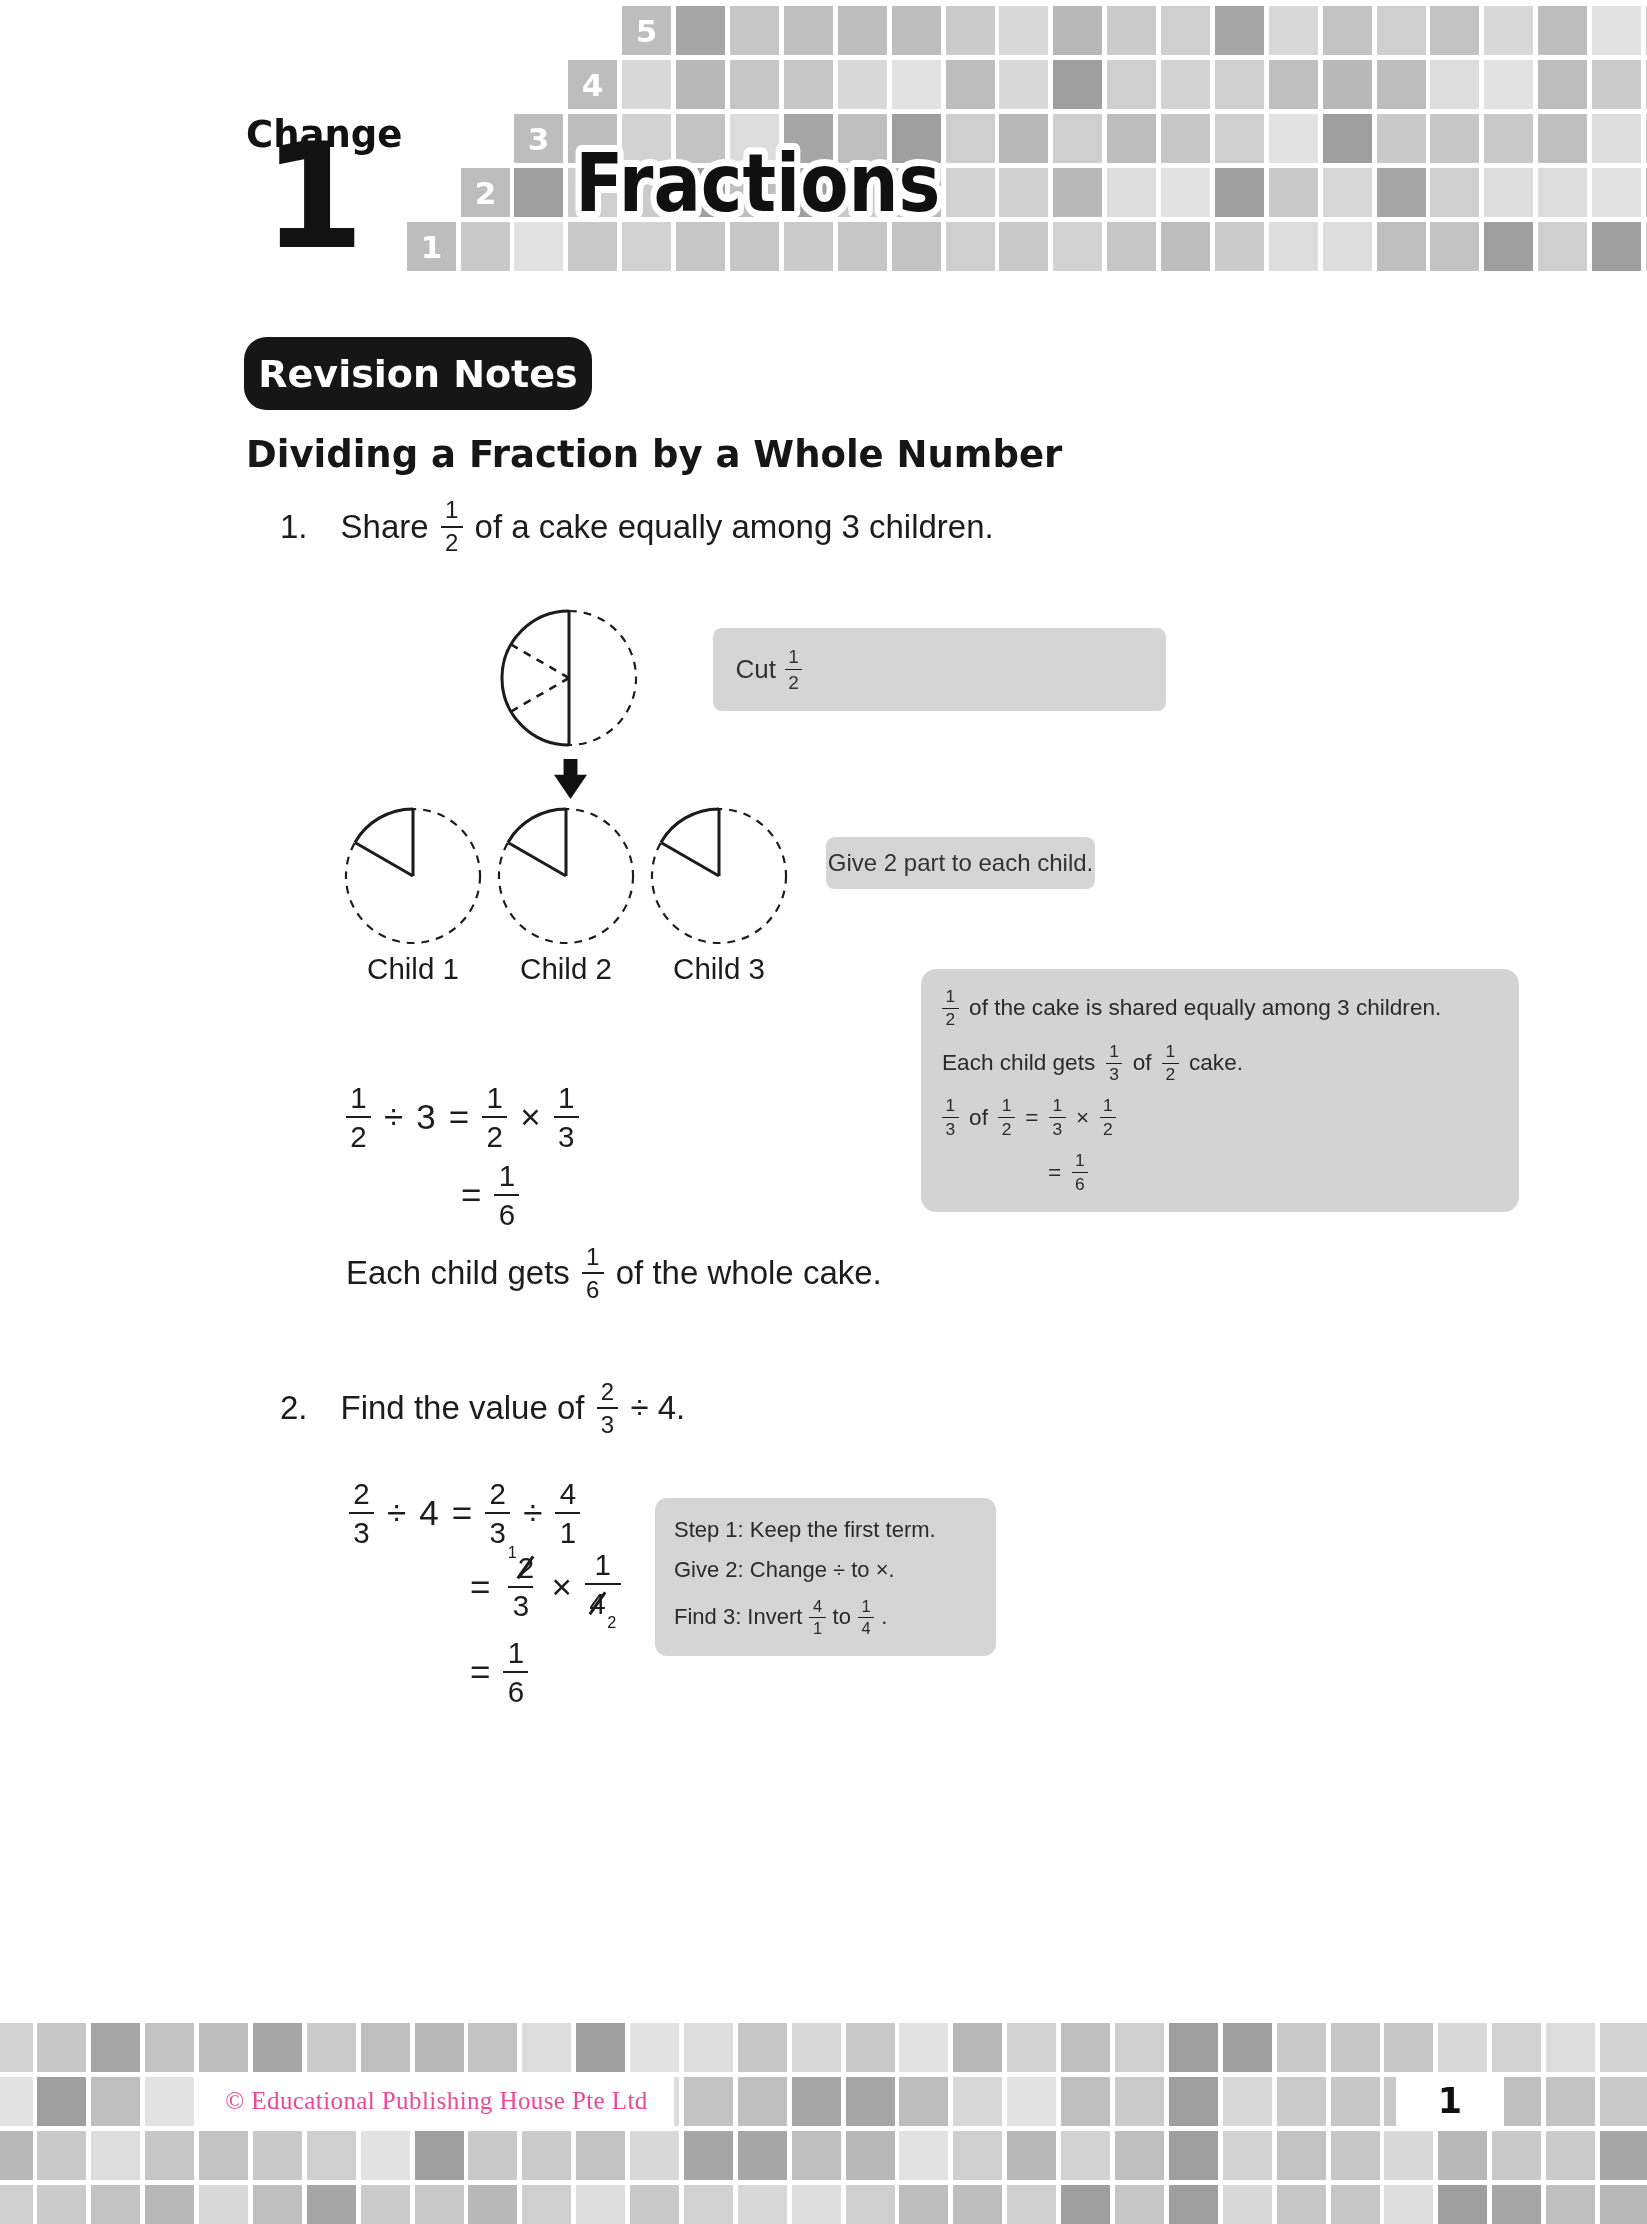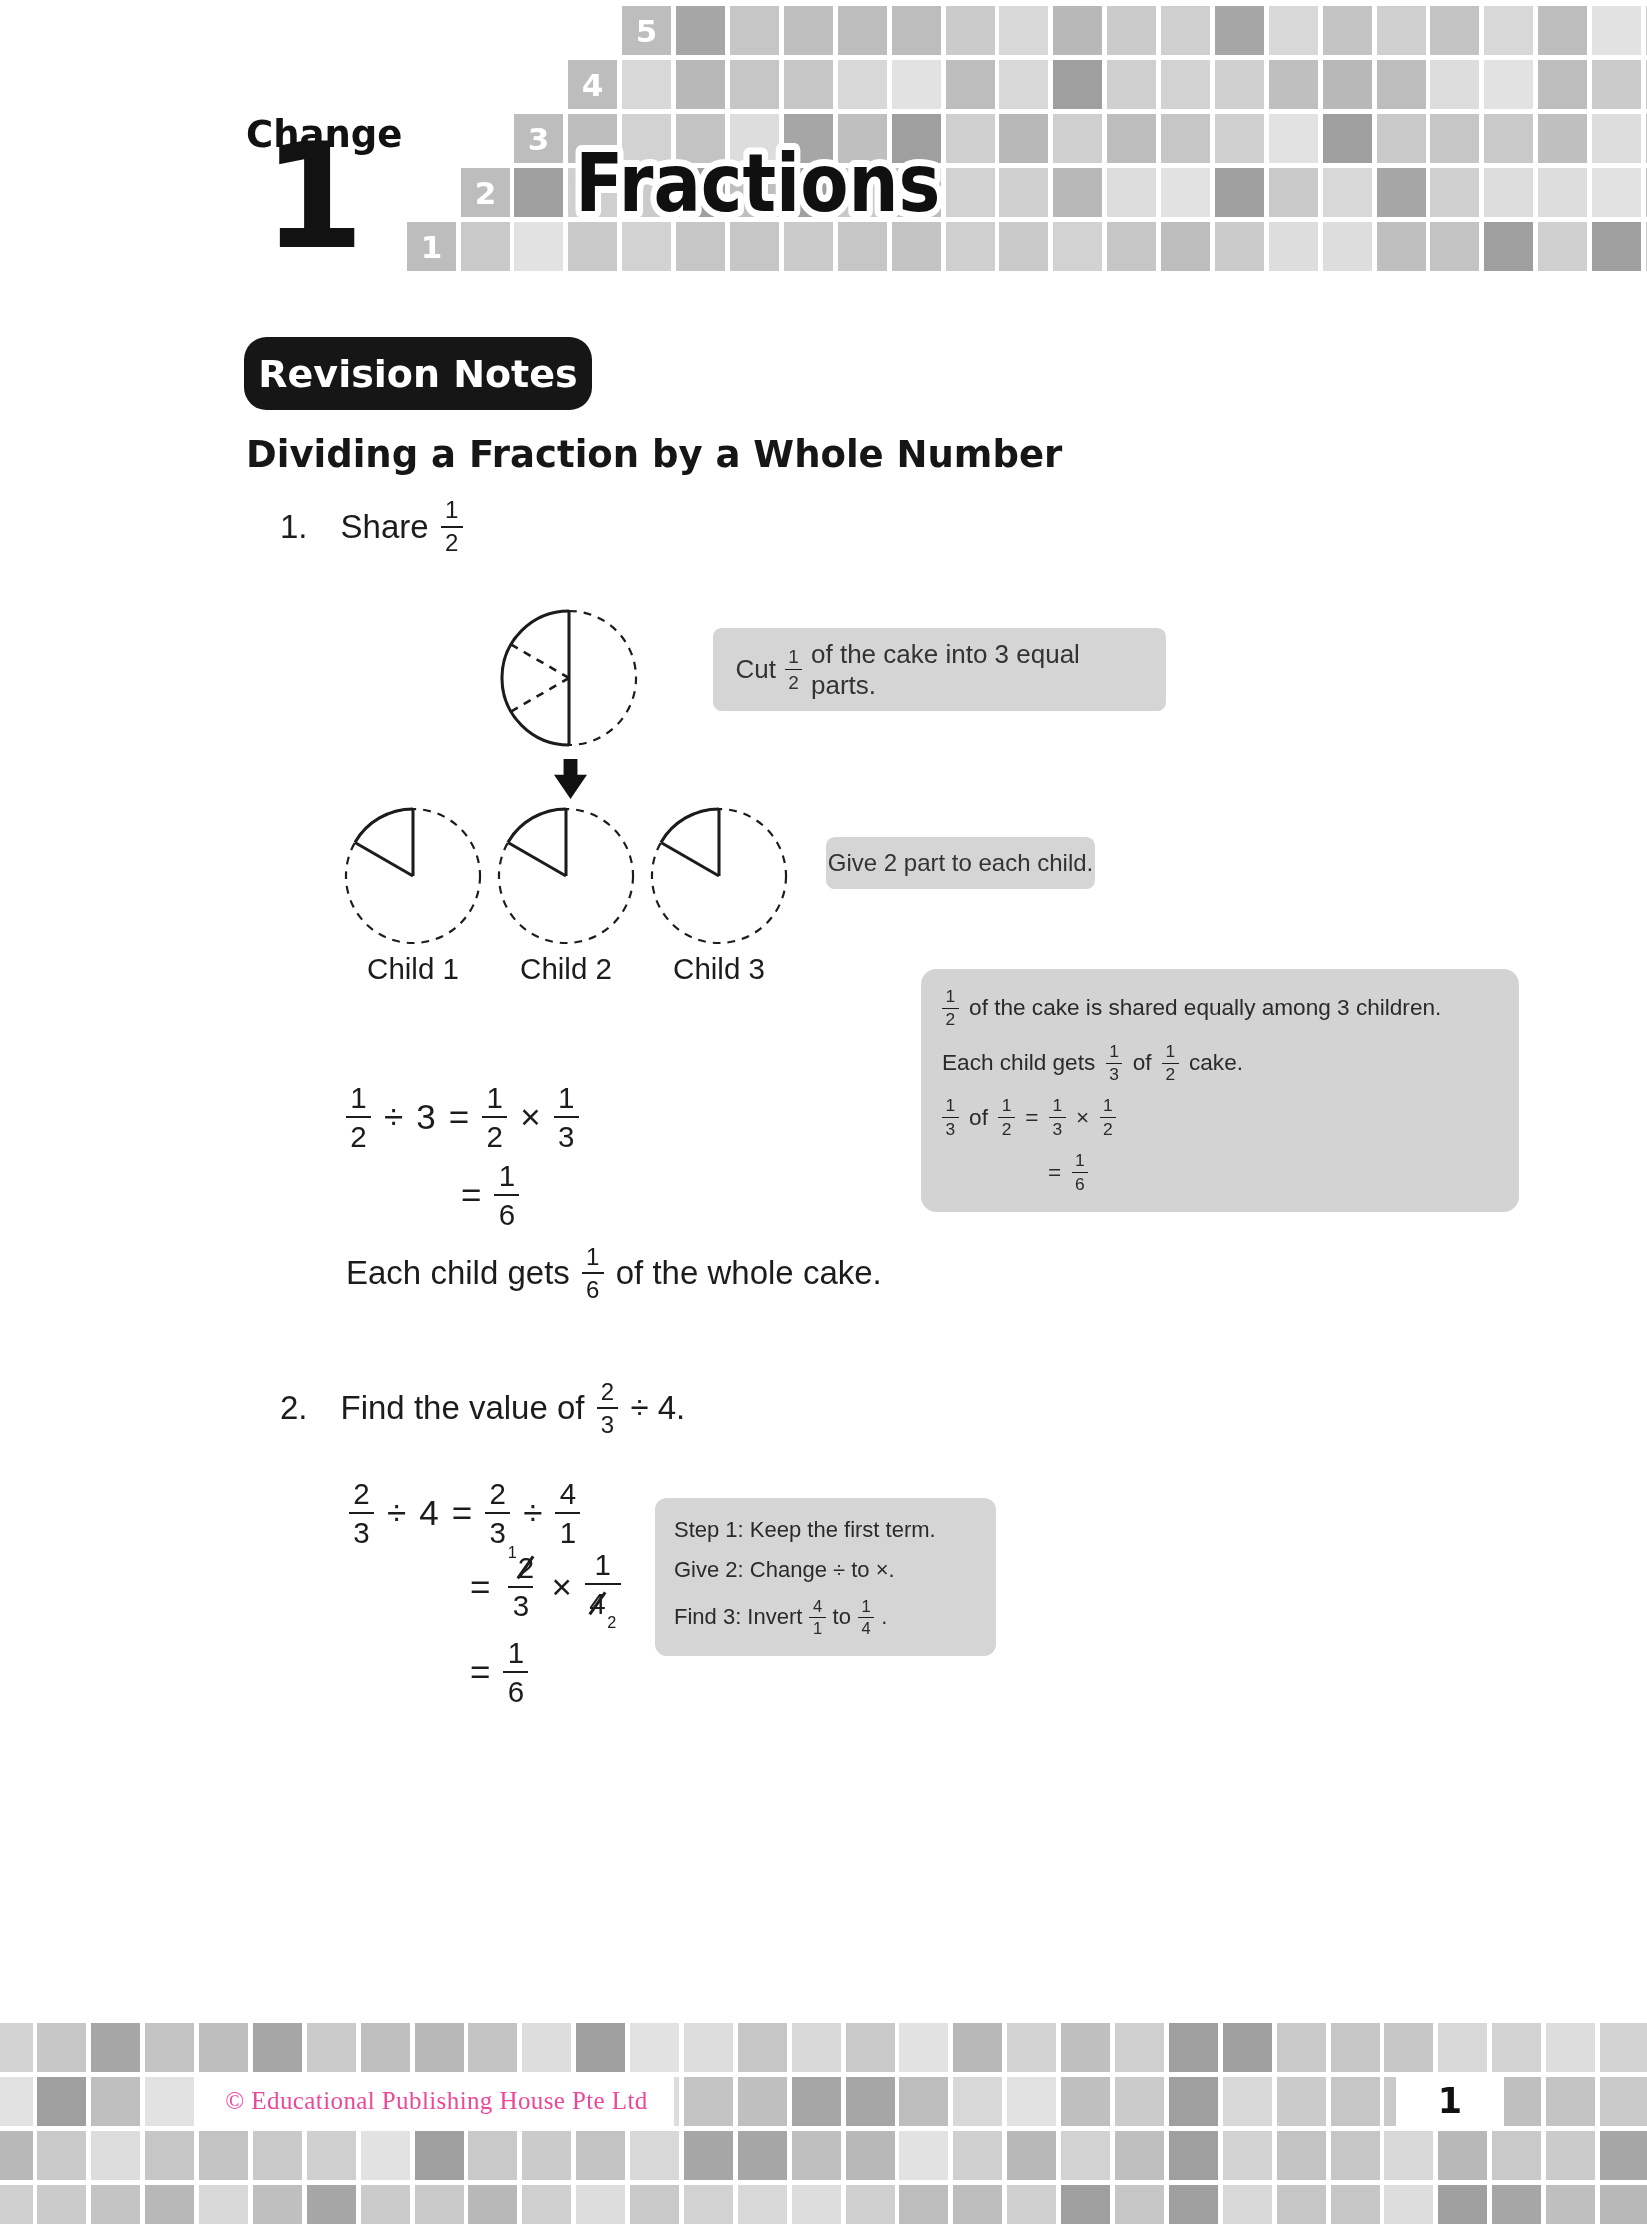--- a/index.html
+++ b/index.html
@@ -190,37 +190,37 @@
     <span>Revision Notes</span>
   </div>
 
   <div class="abs line body38" style="left:280px;top:483px;height:87px;gap:12px;">
     <span style="margin-right:21px;">1.</span>
     <span>Share</span>
     <span class="fr f28">
       <span class="fn">1</span>
       <span class="fd">2</span>
     </span>
+    <span>of a cake equally among 3 children.</span>
   </div>
 
   <svg class="abs" style="left:495px;top:604px;" width="148" height="148" viewBox="0 0 170 170">
     <path d="M85 8 A77 77 0 0 1 85 162" fill="none" stroke="#1c1c1c" stroke-width="2.5" stroke-dasharray="9 8"></path>
     <path d="M85 162 A77 77 0 0 1 85 8" fill="none" stroke="#1c1c1c" stroke-width="3.5"></path>
     <line x1="85" y1="8" x2="85" y2="162" stroke="#1c1c1c" stroke-width="3.5"></line>
     <line x1="85" y1="85" x2="18.3" y2="46.5" stroke="#1c1c1c" stroke-width="3" stroke-dasharray="9 8"></line>
     <line x1="85" y1="85" x2="18.3" y2="123.5" stroke="#1c1c1c" stroke-width="3" stroke-dasharray="9 8"></line>
   </svg>
 
   <div class="abs gray-box" style="left:713px;top:628px;width:453px;height:83px;padding:0 22.6px;box-sizing:border-box;gap:8.7px;font-size:26px;">
     <span>Cut</span>
     <span class="fr f22">
       <span class="fn">1</span>
       <span class="fd">2</span>
     </span>
-    <span>of the cake into 3 equal parts.</span>
   </div>
 
   <svg class="abs" style="left:554px;top:759px;" width="33" height="40" viewBox="0 0 38 46">
     <polygon points="11,0 27,0 27,18 38,18 19,46 0,18 11,18" fill="#111"></polygon>
   </svg>
 
   <svg class="abs" style="left:339px;top:802px;" width="148" height="148" viewBox="0 0 170 170">
     <circle cx="85" cy="85" r="77" fill="none" stroke="#1c1c1c" stroke-width="2.5" stroke-dasharray="9 8"></circle>
     <path d="M85 8 A77 77 0 0 0 18.3 46.5" fill="none" stroke="#1c1c1c" stroke-width="3.5"></path>
     <line x1="85" y1="85" x2="85" y2="8" stroke="#1c1c1c" stroke-width="3.5"></line>

